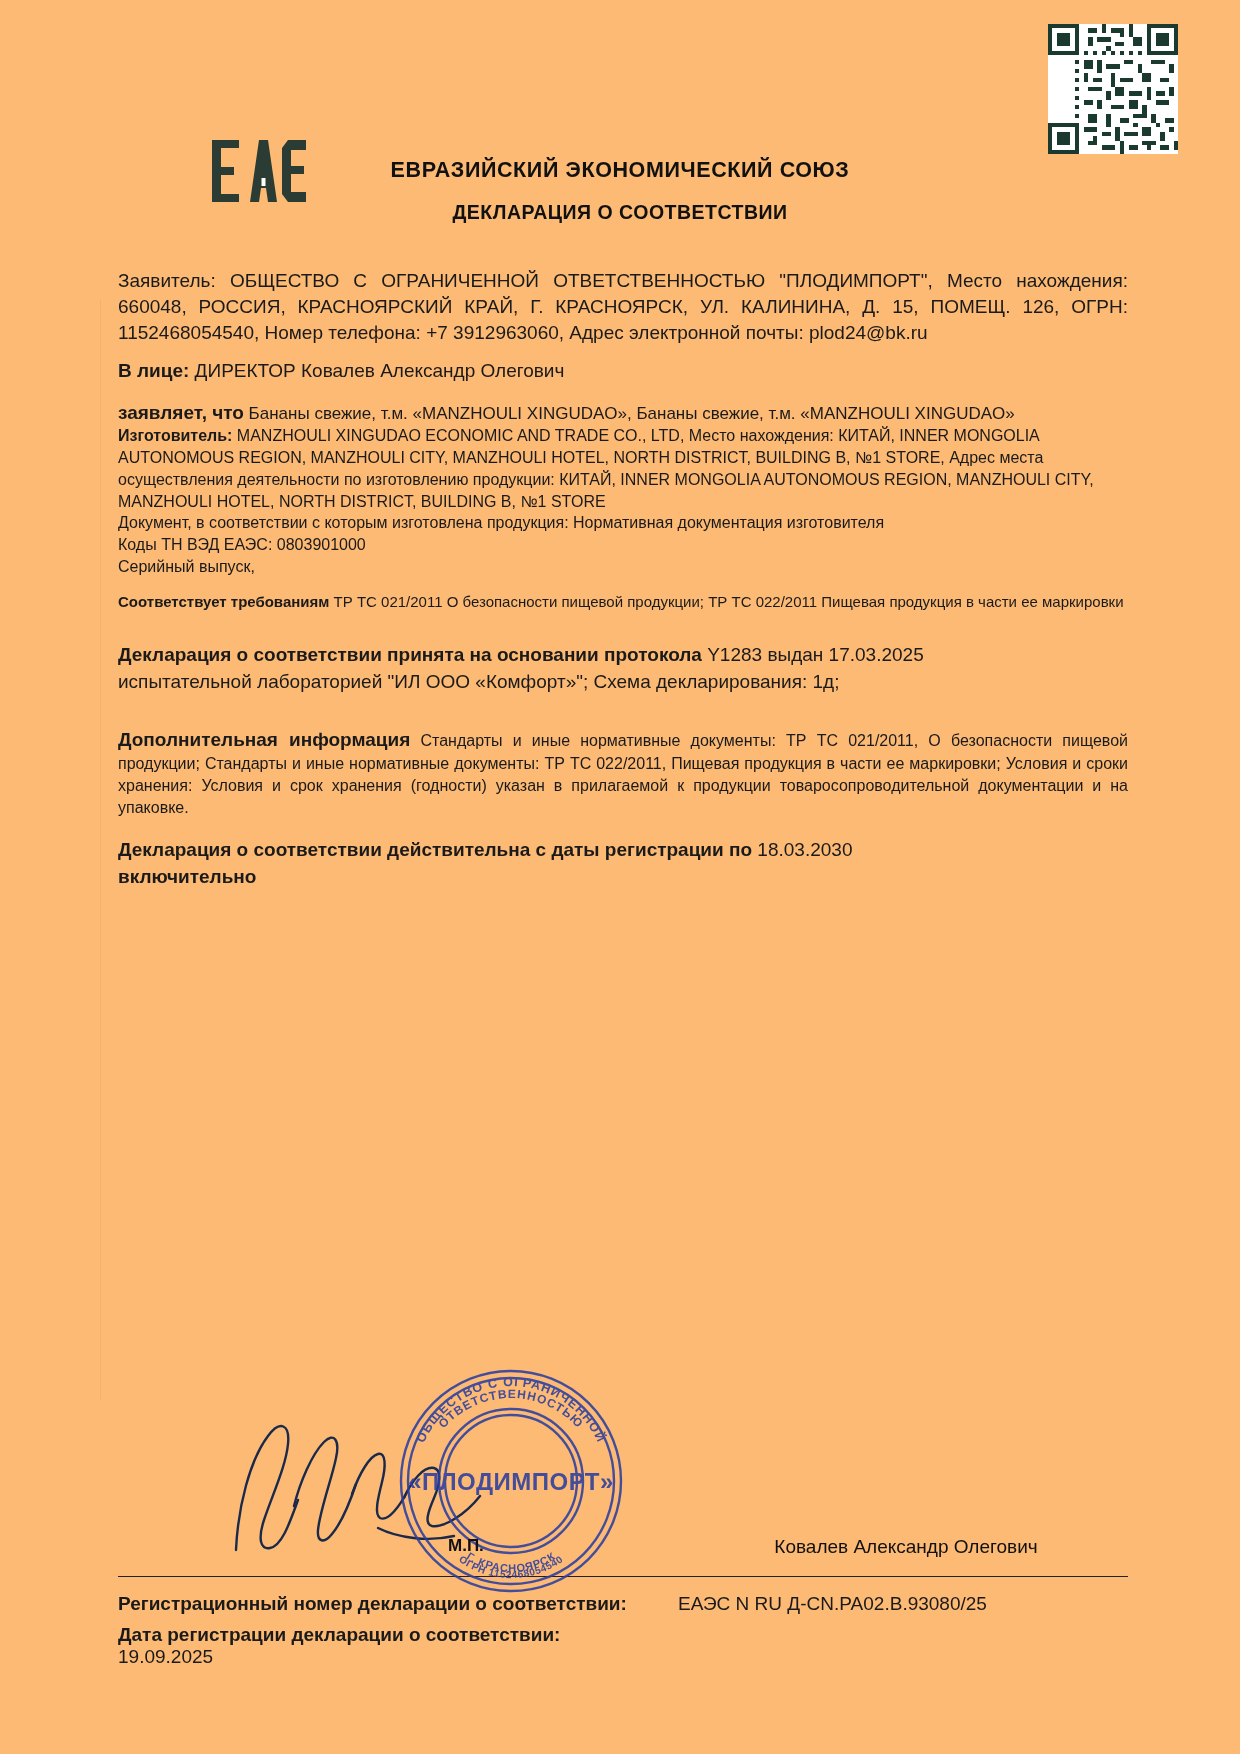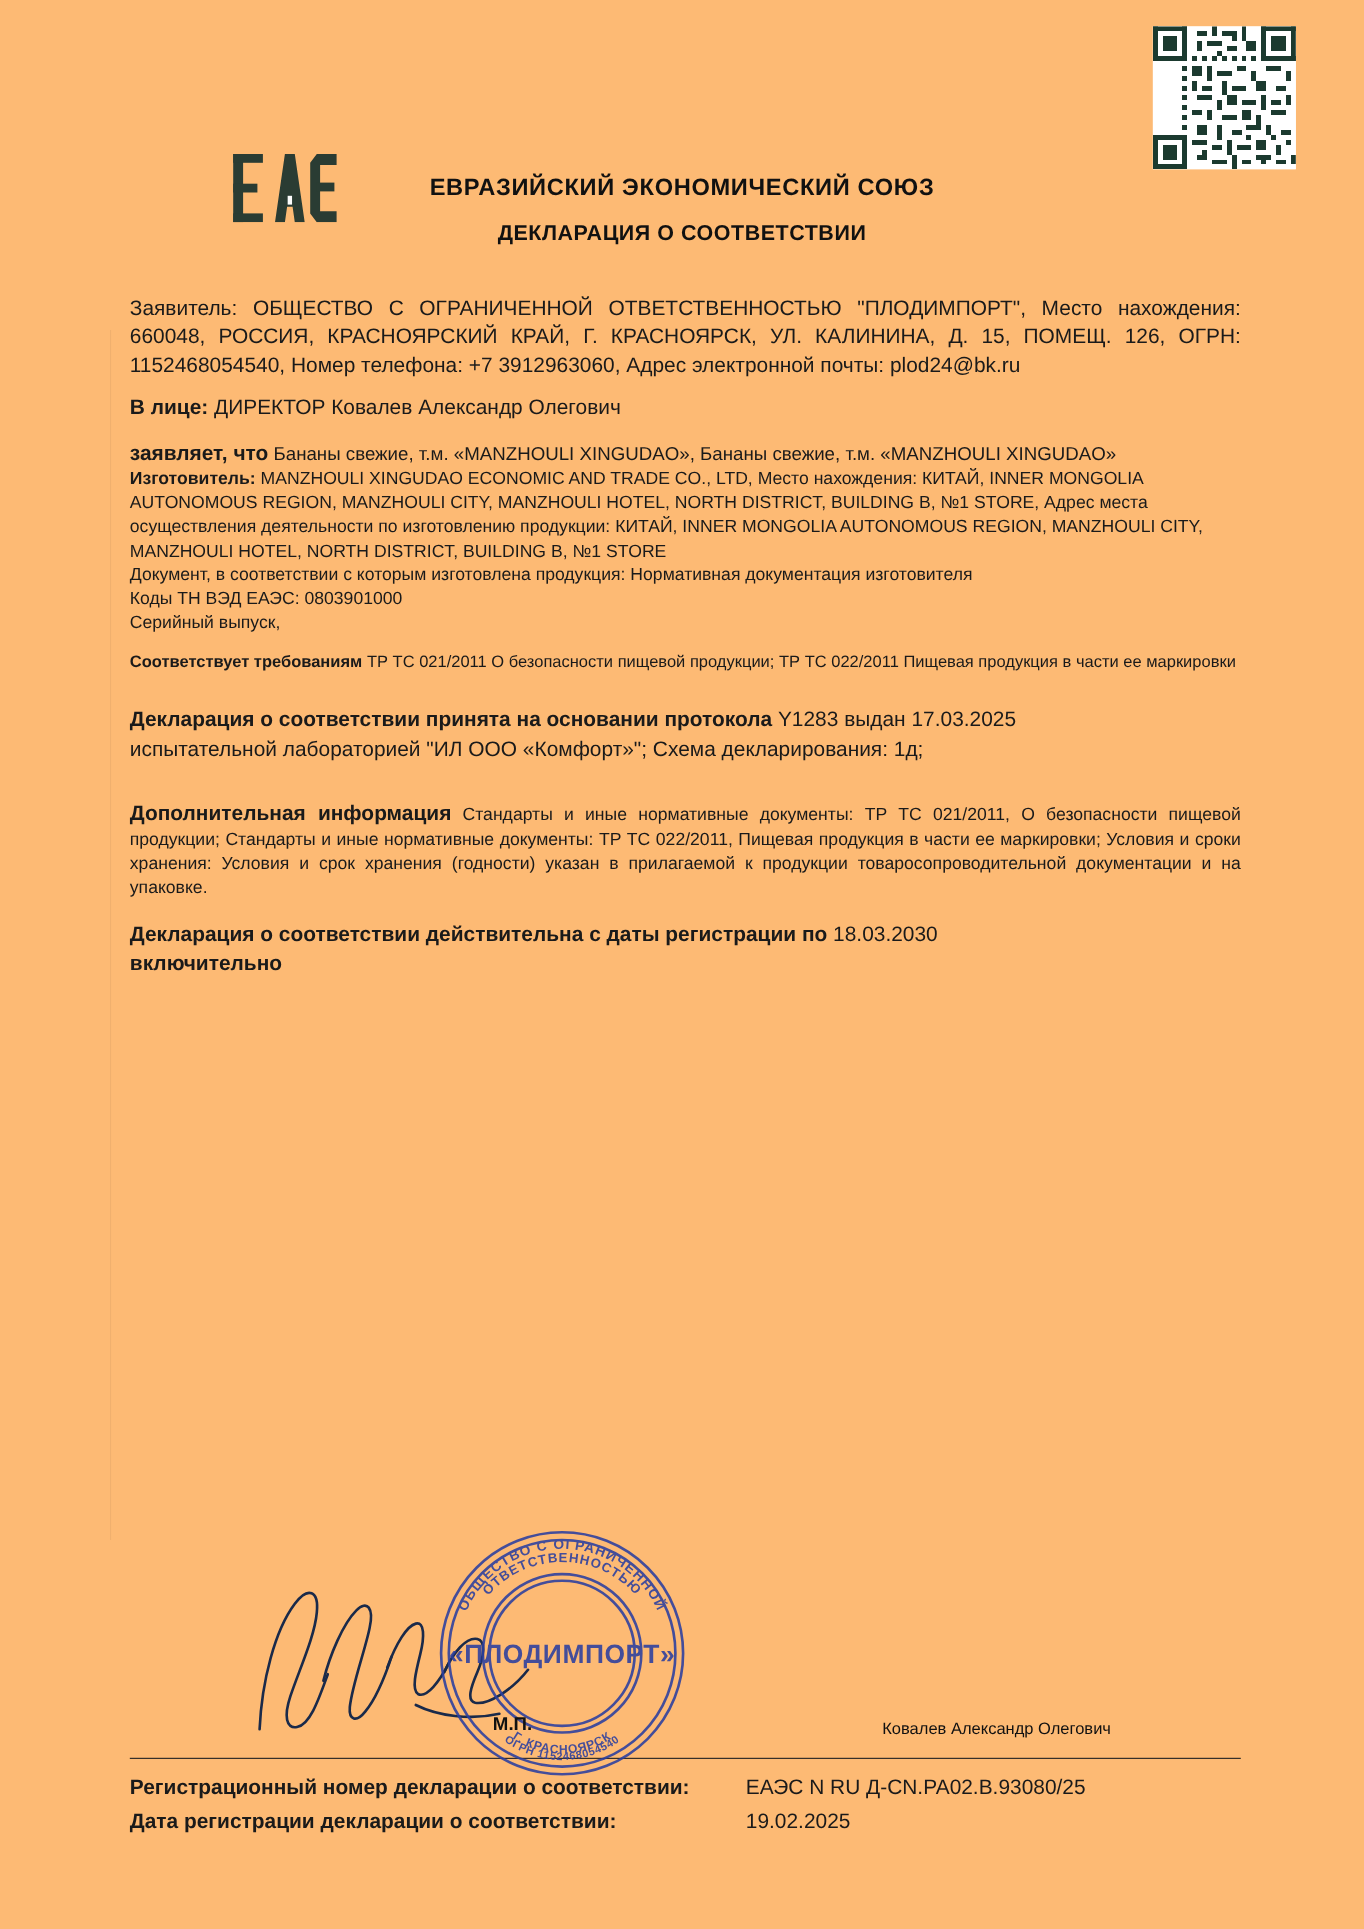--- a/index.html
+++ b/index.html
@@ -154,21 +154,21 @@
     width: 230px;
     height: 230px;
     opacity: 0.88;
   }
   .fio {
     position: absolute;
     right: 2px;
     bottom: 16px;
     width: 440px;
     text-align: center;
-    font-size: 15px;
+    font-size: 19px;
     color: #111;
   }
   .mp {
     position: absolute;
     left: 330px;
     bottom: 18px;
     font-size: 17px;
     font-weight: bold;
     color: #111;
   }
@@ -201,20 +201,21 @@
   }
   .reg-row .lbl { width: 560px; }
   .reg-row .val { font-weight: normal; }
 
   .reg-row2 {
     display: flex;
     margin-top: 9px;
     font-size: 19px;
     font-weight: bold;
     align-items: baseline;
+    flex-direction: column;
   }
   .reg-row2 .lbl { width: 560px; }
   .reg-row2 .val { font-weight: normal; }
 
   .faint-line {
     position: absolute;
     left: 100px;
     top: 300px;
     width: 1px;
     height: 1100px;
@@ -429,18 +430,18 @@
     <div class="rule"></div>
 
 
     <div class="reg-row">
       <span class="lbl">Регистрационный номер декларации о соответствии:</span>
       <span class="val">ЕАЭС N RU Д-CN.РА02.В.93080/25</span>
     </div>
 
     <div class="reg-row2">
       <span class="lbl">Дата регистрации декларации о соответствии:</span>
-      <span class="val">19.02.2025</span>
+      <span class="val">19.09.2025</span>
     </div>
 
   </div>
 
 </div>
 
 </body></html>

